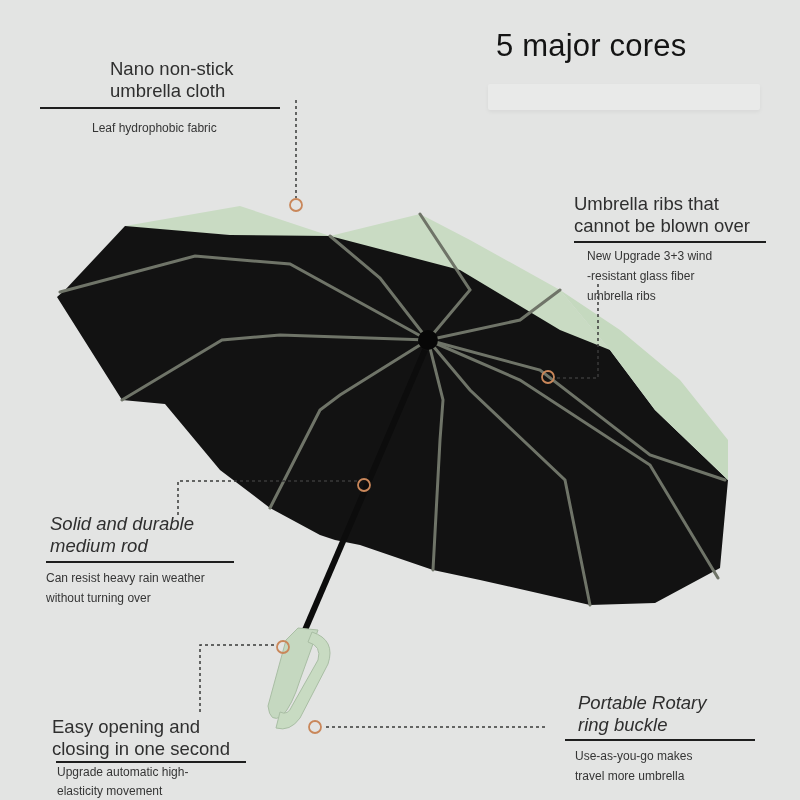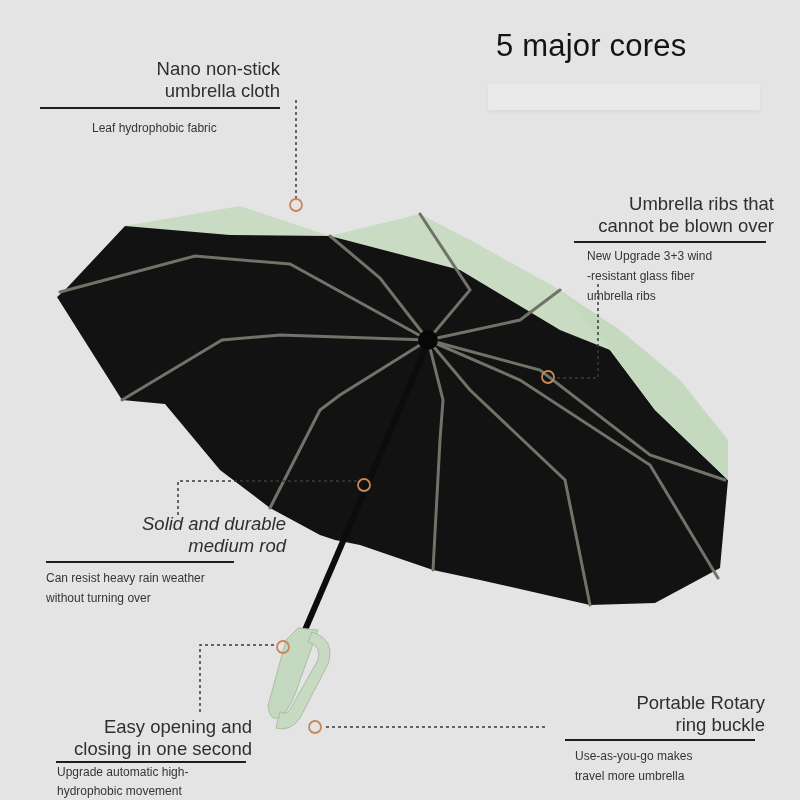--- a/index.html
+++ b/index.html
@@ -16,21 +16,21 @@
       background: #e9eae9; border-radius: 2px;
       box-shadow: 0 2px 4px rgba(0,0,0,0.05);
     }
     .page-title {
       position: absolute; left: 496px; top: 28px;
       font-size: 31px; color: #141414; letter-spacing: 0.2px;
       white-space: nowrap;
     }
     .callout { position: absolute; }
     .callout .heading {
-      font-size: 18.5px; line-height: 22px; color: #2f2f2f; white-space: nowrap; text-align: right;
+      font-size: 18.5px; line-height: 22px; color: #2f2f2f; white-space: nowrap;
     }
     .callout .rule { height: 2px; background: #1e1e1e; }
     .callout .desc {
       font-size: 12px; line-height: 20px; color: #353535; white-space: nowrap;
     }
     svg.illustration { position: absolute; left: 0; top: 0; }
   </style>
 </head>
 <body>
 
@@ -117,26 +117,26 @@
       <div class="desc">without turning over</div>
     </div>
   </div>
 
   <div class="callout" style="left:52px; top:716px; width:200px;">
     <div class="heading">Easy opening and</div>
     <div class="heading">closing in one second</div>
     <div class="rule" style="margin-top:1px; width:190px; margin-left:4px;"></div>
     <div style="padding-left:5px; margin-top:0px;">
       <div class="desc" style="line-height:19px;">Upgrade automatic high-</div>
-      <div class="desc" style="line-height:19px;">hydrophobic movement</div>
+      <div class="desc" style="line-height:19px;">elasticity movement</div>
     </div>
   </div>
 
   <div class="callout" style="left:565px; top:692px; width:200px;">
-    <div style="padding-left:13px;">
+    <div style="padding-left:13px;font-style:italic;">
       <div class="heading">Portable Rotary</div>
       <div class="heading">ring buckle</div>
     </div>
     <div class="rule" style="margin-top:3px; width:190px;"></div>
     <div style="padding-left:10px; margin-top:5px;">
       <div class="desc">Use-as-you-go makes</div>
       <div class="desc">travel more umbrella</div>
     </div>
   </div>
 

